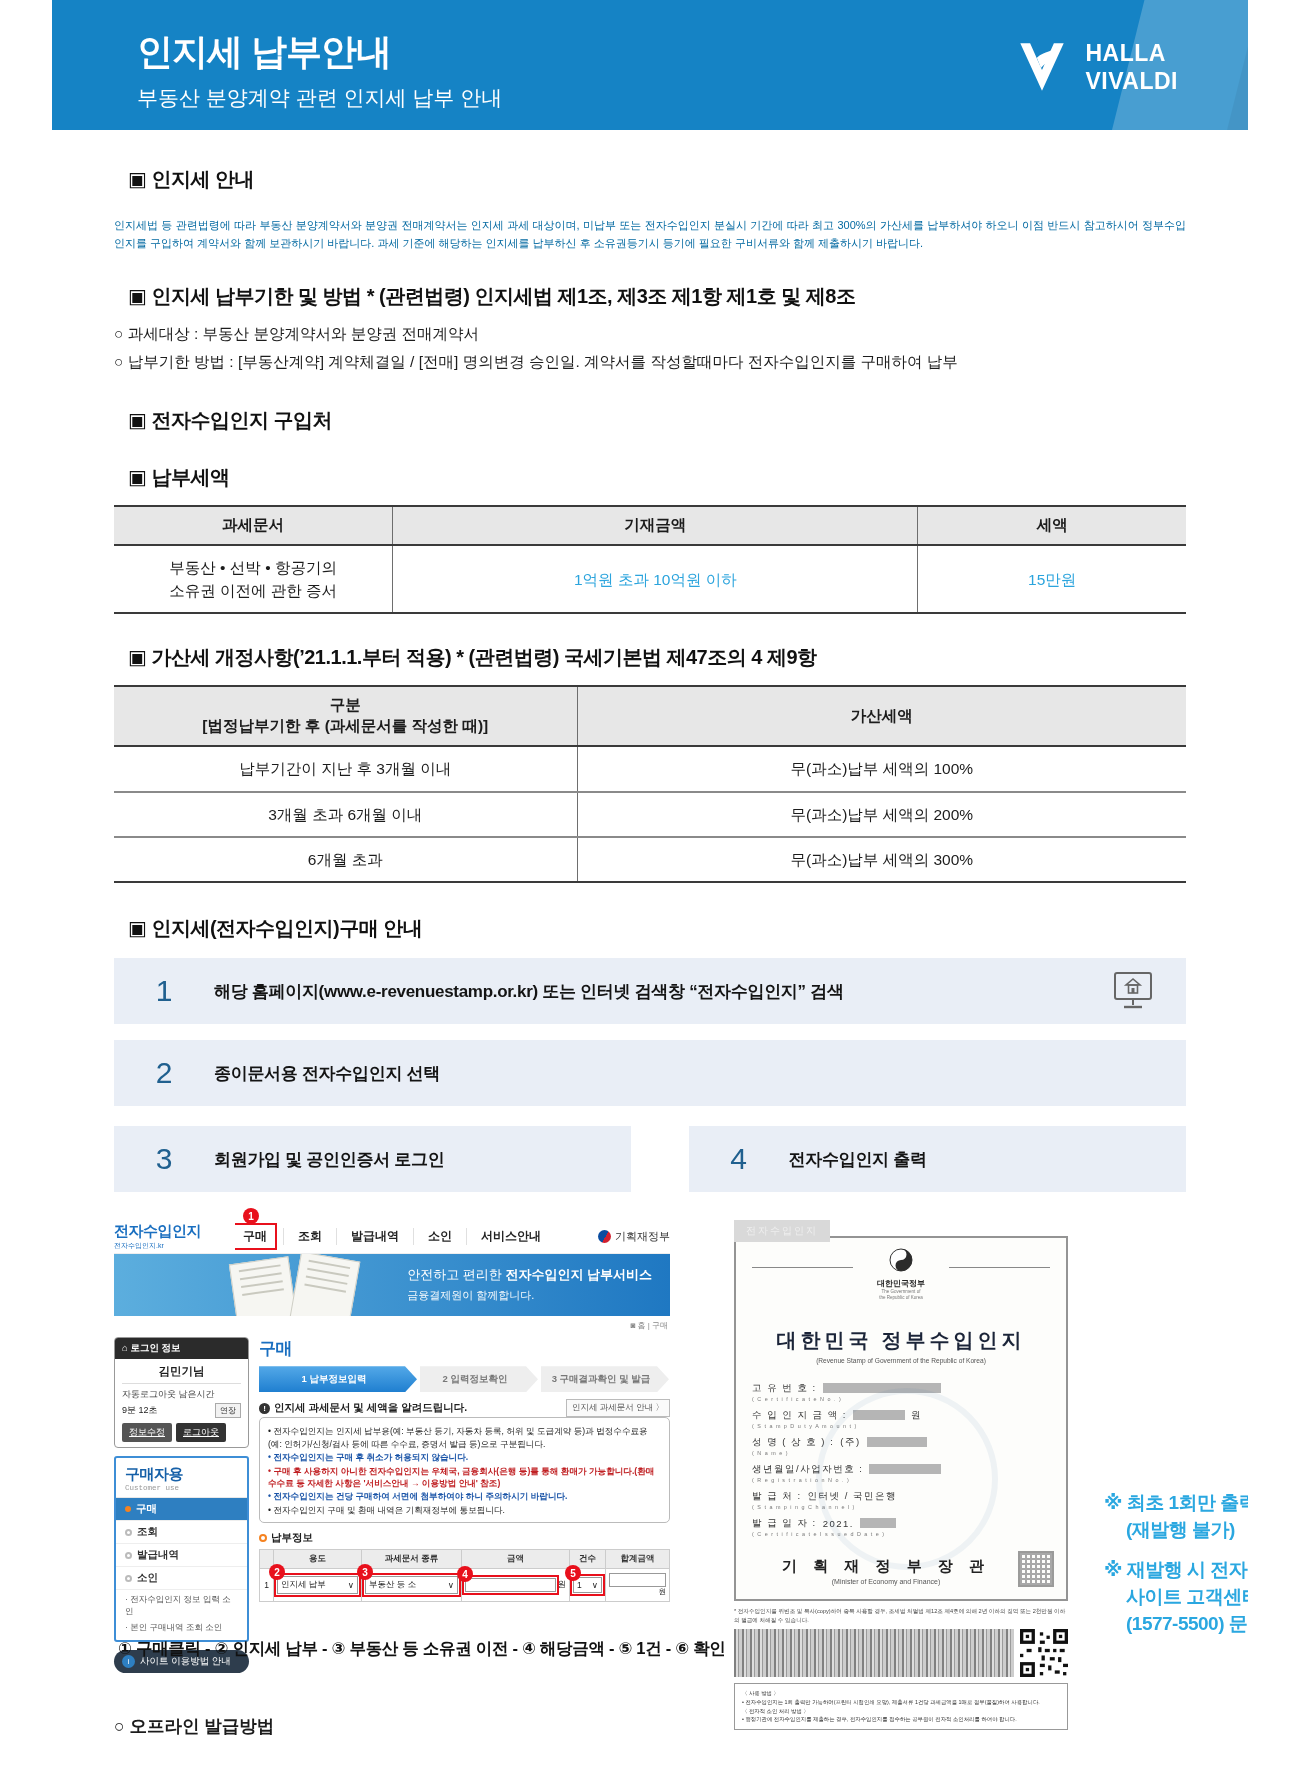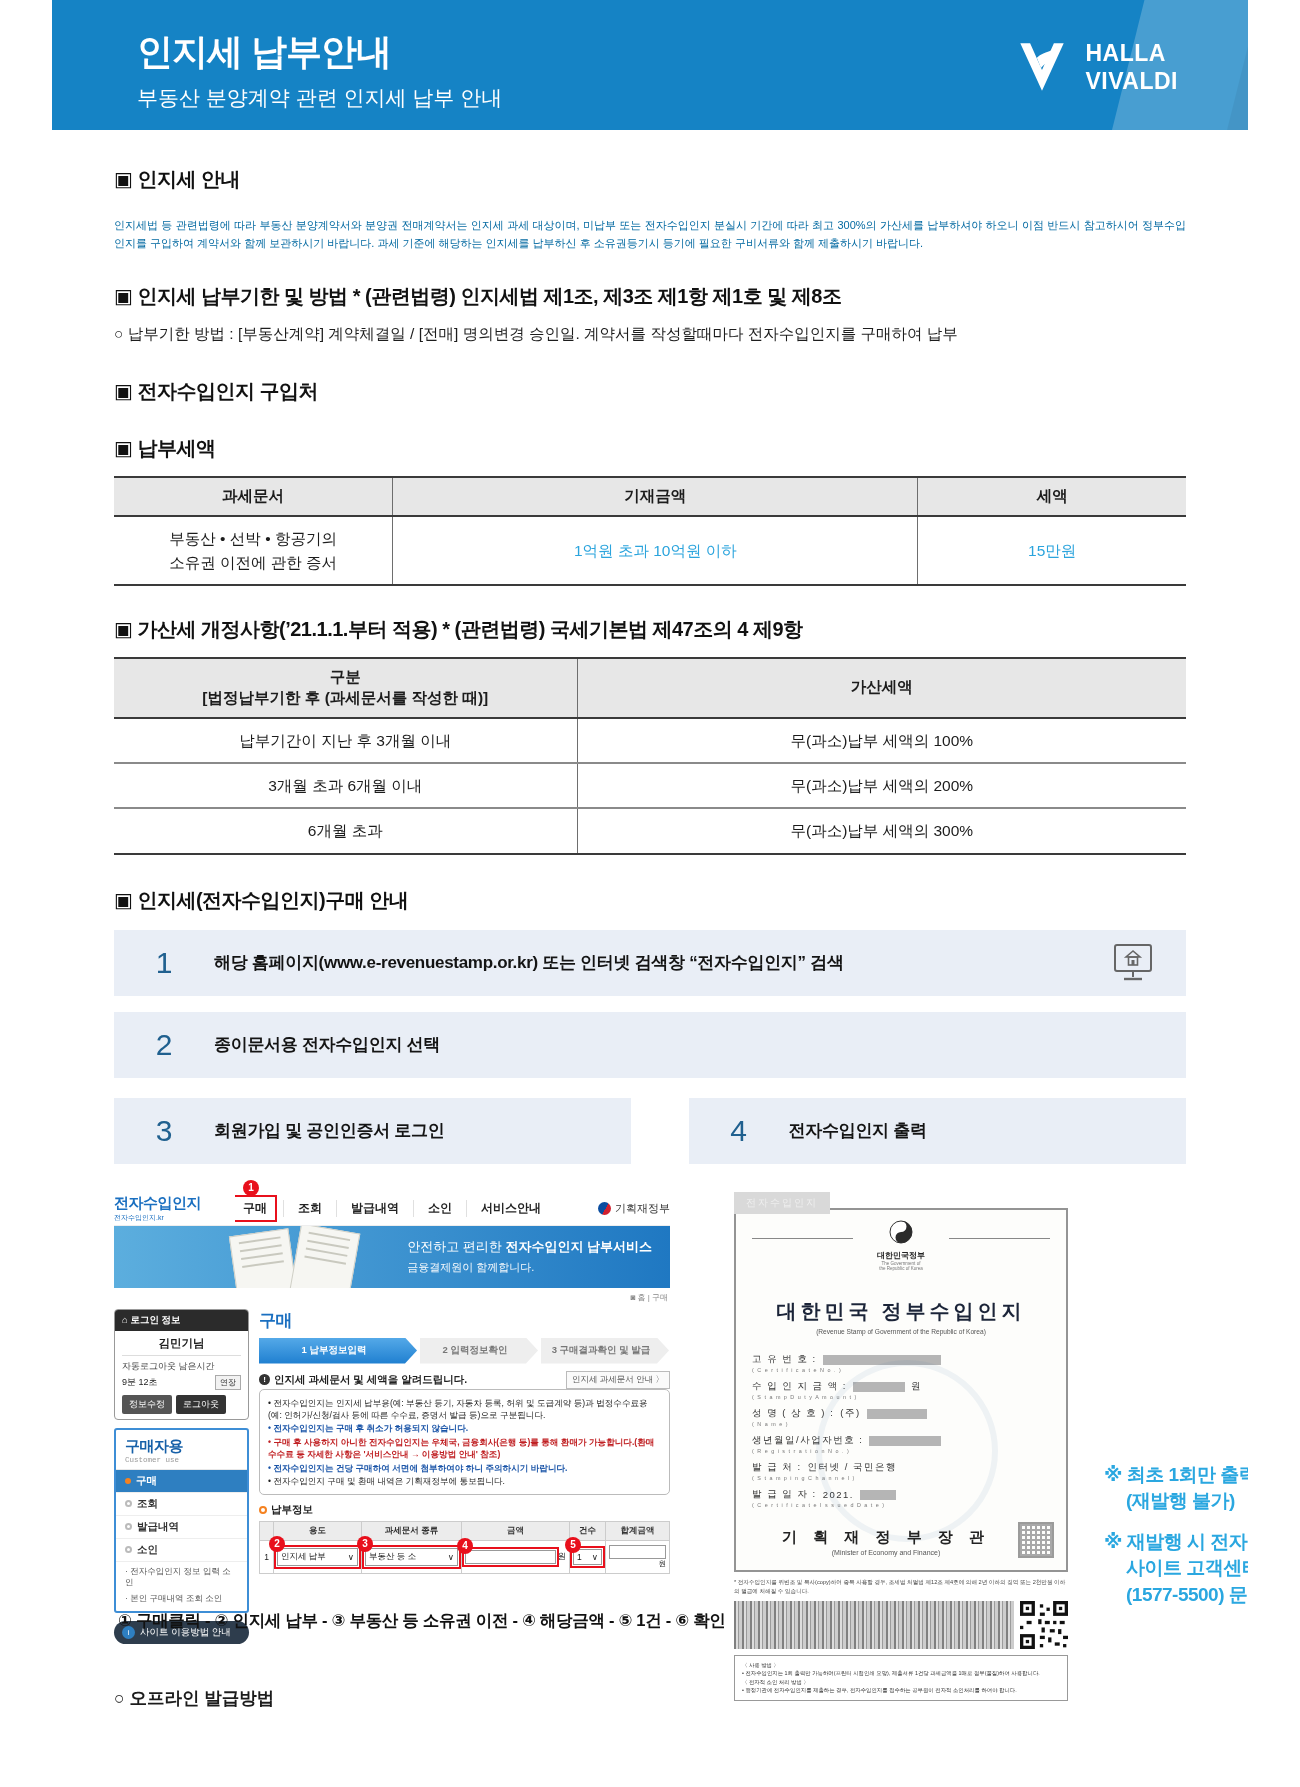--- a/index.html
+++ b/index.html
@@ -13,21 +13,21 @@
     background:rgba(255,255,255,.22); transform:skewX(-14deg); }
   .banner .band2 { position:absolute; top:-20px; left:1190px; width:600px; height:180px;
     background:rgba(0,0,0,.05); transform:skewX(-14deg); }
   .banner-title { position:absolute; left:85px; top:28px; color:#fff; font-size:36px; font-weight:bold; letter-spacing:-1px; }
   .banner-subtitle { position:absolute; left:85px; top:84px; color:#fff; font-size:21px; font-weight:400; }
   .brand { position:absolute; right:70px; top:36px; display:flex; align-items:center; gap:12px; }
   .brand-text { color:#fff; font-size:23px; font-weight:bold; letter-spacing:.5px; line-height:1.22; }
 
   
   .content { padding:0 62px; }
-  h2.sec { font-size:20px; font-weight:bold; color:#111; margin-top:30px; letter-spacing:-.5px; }
+  h2.sec { font-size:20px; font-weight:bold; color:#111; margin-top:30px; letter-spacing:-.5px;margin-left:14px; }
   .sec-body { font-size:11px; line-height:1.62; margin-top:24px; color:#0369a1; text-align:justify; }
   .bullets { margin-top:10px; font-size:15.5px; line-height:1.85; color:#1d1d1d; }
 
   
   table.doc { width:100%; border-collapse:collapse; margin-top:14px;
     border-top:2px solid #3a3a3a; border-bottom:2px solid #3a3a3a; }
   table.doc th { background:#e7e7e7; font-size:15.5px; font-weight:600; padding:8px 11px;
     border-bottom:2px solid #3a3a3a;margin-left:9px; }
   table.doc td { font-size:15.5px; text-align:center; padding:10px 6px; line-height:1.5; }
   table.doc .vline { border-left:1px solid #6e6e6e; }
@@ -74,21 +74,21 @@
   .ss-cols { display:flex; gap:10px; margin-top:2px; }
   .ss-side { width:135px; flex:none; }
   .ss-login { border:1px solid #999; border-radius:4px; overflow:hidden; background:#fff; }
   .ss-login-h { background:#2b2b2b; color:#fff; font-size:9.5px; padding:4px 7px; font-weight:bold; }
   .ss-login-b { padding:5px 7px; }
   .ss-login-name { font-size:11.5px; font-weight:bold; text-align:center; border-bottom:1px solid #ddd; padding-bottom:4px; }
   .ss-login-t { font-size:9px; color:#444; margin-top:4px; }
   .ss-login-row { display:flex; align-items:center; justify-content:space-between; margin-top:2px; }
   .ss-mini-btn { border:1px solid #aaa; font-size:8px; padding:1px 4px; background:#f2f2f2; color:#333; }
   .ss-login-btns { display:flex; gap:4px; margin-top:5px; }
-  .ss-dark-btn { background:#555; color:#fff; font-size:9px; padding:3px 7px; border-radius:2px; }
+  .ss-dark-btn { background:#555; color:#fff; font-size:9px; padding:3px 7px; border-radius:2px;text-decoration:underline; }
   .ss-dark-btn.darker { background:#333; }
   .ss-menu { border:2px solid #3e8ed6; border-radius:3px; margin-top:8px; padding:7px 0 6px; background:#fff; }
   .ss-menu-title { color:#1660a8; font-size:15px; font-weight:bold; padding:0 9px; letter-spacing:-.5px; }
   .ss-menu-sub { color:#999; font-size:7.5px; padding:0 9px 5px; border-bottom:1px solid #e8e8e8;font-family:Liberation Mono, monospace; }
   .ss-menu-item { display:flex; align-items:center; gap:5px; font-size:10.5px; font-weight:bold; color:#333;
     padding:4px 9px; border-bottom:1px solid #eee; }
   .ss-menu-item.active { background:#2e7fc1; color:#fff; }
   .dot-o { width:6px; height:6px; border-radius:50%; background:#f58220; flex:none; }
   .dot-g { width:7px; height:7px; border-radius:50%; border:2px solid #bbb; flex:none; }
   .ss-menu-small { font-size:8.5px; color:#555; padding:4px 9px 0; line-height:1.4; }
@@ -190,20 +190,21 @@
     </div>
   </header>
 
   <main class="content">
 
     <h2 class="sec" style="margin-top:36px">▣ 인지세 안내</h2>
     <p class="sec-body">인지세법 등 관련법령에 따라 부동산 분양계약서와 분양권 전매계약서는 인지세 과세 대상이며, 미납부 또는 전자수입인지 분실시 기간에 따라 최고 300%의 가산세를 납부하셔야 하오니 이점 반드시 참고하시어 정부수입인지를 구입하여 계약서와 함께 보관하시기 바랍니다. 과세 기준에 해당하는 인지세를 납부하신 후 소유권등기시 등기에 필요한 구비서류와 함께 제출하시기 바랍니다.</p>
 
     <h2 class="sec">▣ 인지세 납부기한 및 방법 * (관련법령) 인지세법 제1조, 제3조 제1항 제1호 및 제8조</h2>
     <div class="bullets">
+      <div>○ 과세대상 : 부동산 분양계약서와 분양권 전매계약서</div>
       <div>○ 납부기한 방법 : [부동산계약] 계약체결일 / [전매] 명의변경 승인일. 계약서를 작성할때마다 전자수입인지를 구매하여 납부</div>
     </div>
 
     <h2 class="sec">▣ 전자수입인지 구입처</h2>
 
     <h2 class="sec">▣ 납부세액</h2>
     <table class="doc">
       <colgroup>
           <col style="width:26%">
           <col style="width:49%">

